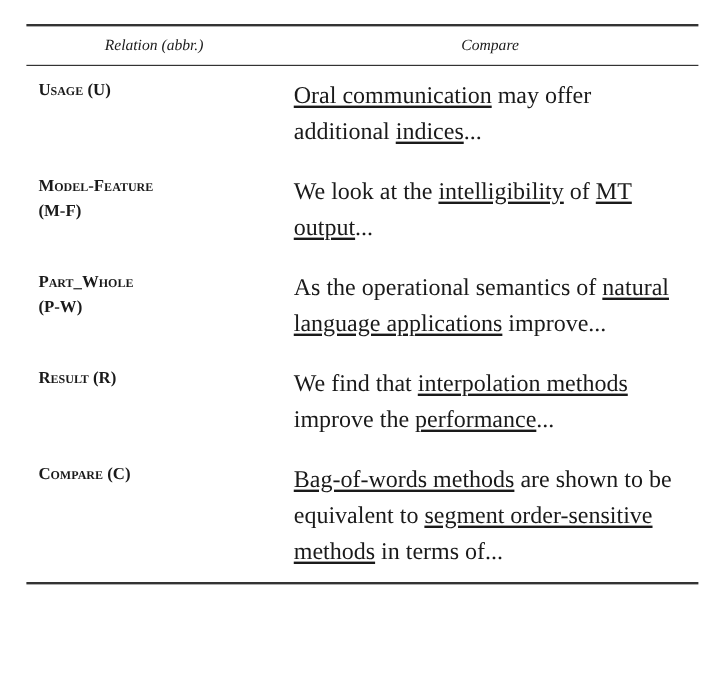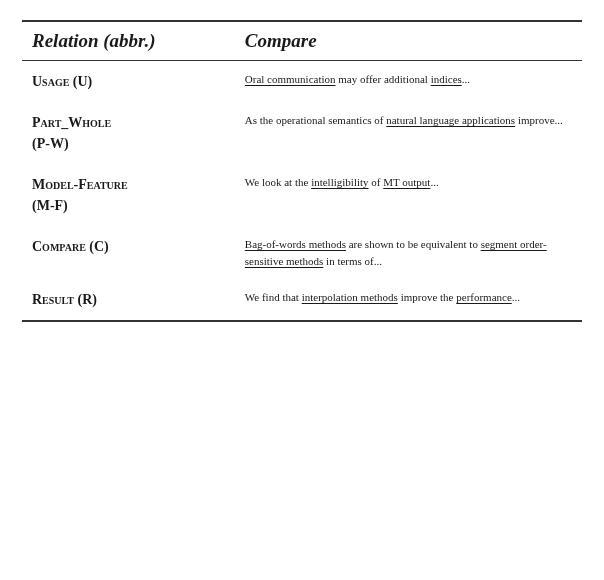--- a/index.html
+++ b/index.html
@@ -31,24 +31,24 @@
       border-collapse: collapse;
     }
 
     thead tr {
       border-top: 2px solid #333;
       border-bottom: 1.5px solid #333;
     }
 
     th {
       padding: 8px 10px;
-      font-weight: bold;
+      font-weight: normal;
       font-style: italic;
-      text-align: left;
-      font-size: 19px;
+      text-align: center;
+      font-size: 13px;
     }
 
     tbody tr {
       border-bottom: none;
     }
 
     tbody tr:last-child {
       border-bottom: 2px solid #333;
     }
 
@@ -59,21 +59,21 @@
     }
 
     .relation-col {
       width: 38%;
       font-variant: small-caps;
       font-size: 14px;
     }
 
     .example-col {
       width: 62%;
-      font-size: 11px;
+      font-size: 20px;
     }
 
     .underline {
       text-decoration: underline;
       text-decoration-style: solid;
       text-underline-offset: 2px;
     }
 
     .relation-abbr {
       font-variant: small-caps;
@@ -97,49 +97,49 @@
         <td class="relation-col">
           <span class="relation-abbr">Usage (U)</span>
         </td>
         <td class="example-col">
           <span><span class="underline">Oral communication</span> may offer additional <span class="underline">indices</span>...</span>
         </td>
       </tr>
 
       <tr>
         <td class="relation-col">
+          <span class="relation-abbr">Model-Feature<br>(M-F)</span>
+        </td>
+        <td class="example-col">
+          <span>We look at the <span class="underline">intelligibility</span> of <span class="underline">MT output</span>...</span>
+        </td>
+      </tr>
+
+      <tr>
+        <td class="relation-col">
           <span class="relation-abbr">Part_Whole<br>(P-W)</span>
         </td>
         <td class="example-col">
           <span>As the operational semantics of <span class="underline">natural language applications</span> improve...</span>
         </td>
       </tr>
 
       <tr>
         <td class="relation-col">
-          <span class="relation-abbr">Model-Feature<br>(M-F)</span>
+          <span class="relation-abbr">Result (R)</span>
         </td>
         <td class="example-col">
-          <span>We look at the <span class="underline">intelligibility</span> of <span class="underline">MT output</span>...</span>
+          <span>We find that <span class="underline">interpolation methods</span> improve the <span class="underline">performance</span>...</span>
         </td>
       </tr>
 
       <tr>
         <td class="relation-col">
           <span class="relation-abbr">Compare (C)</span>
         </td>
         <td class="example-col">
           <span><span class="underline">Bag-of-words methods</span> are shown to be equivalent to <span class="underline">segment order-sensitive methods</span> in terms of...</span>
         </td>
       </tr>
 
-      <tr>
-        <td class="relation-col">
-          <span class="relation-abbr">Result (R)</span>
-        </td>
-        <td class="example-col">
-          <span>We find that <span class="underline">interpolation methods</span> improve the <span class="underline">performance</span>...</span>
-        </td>
-      </tr>
-
     </tbody>
   </table>
 </div>
 
 </body></html>

